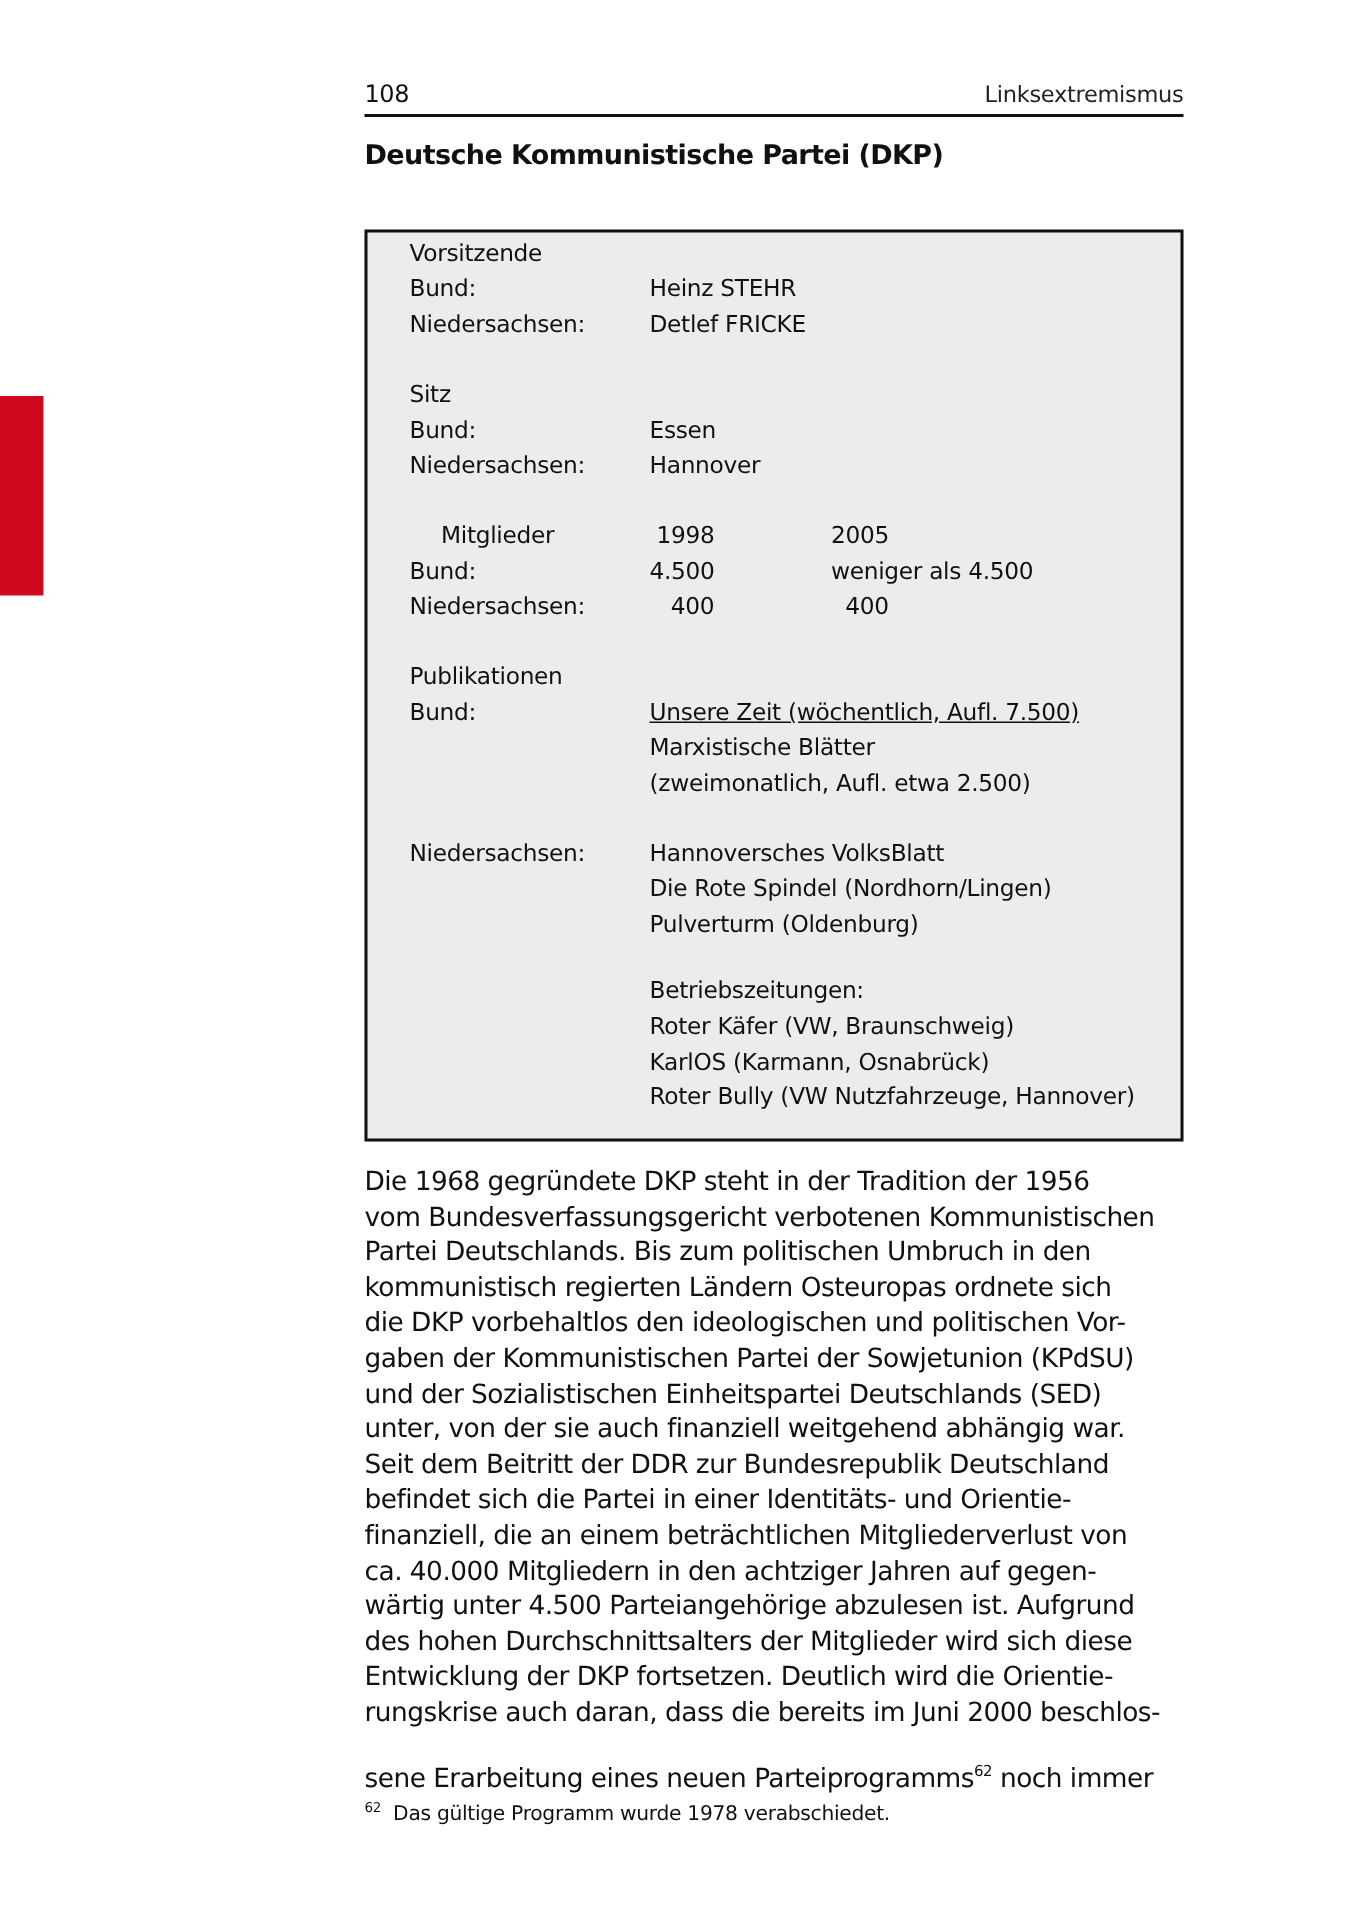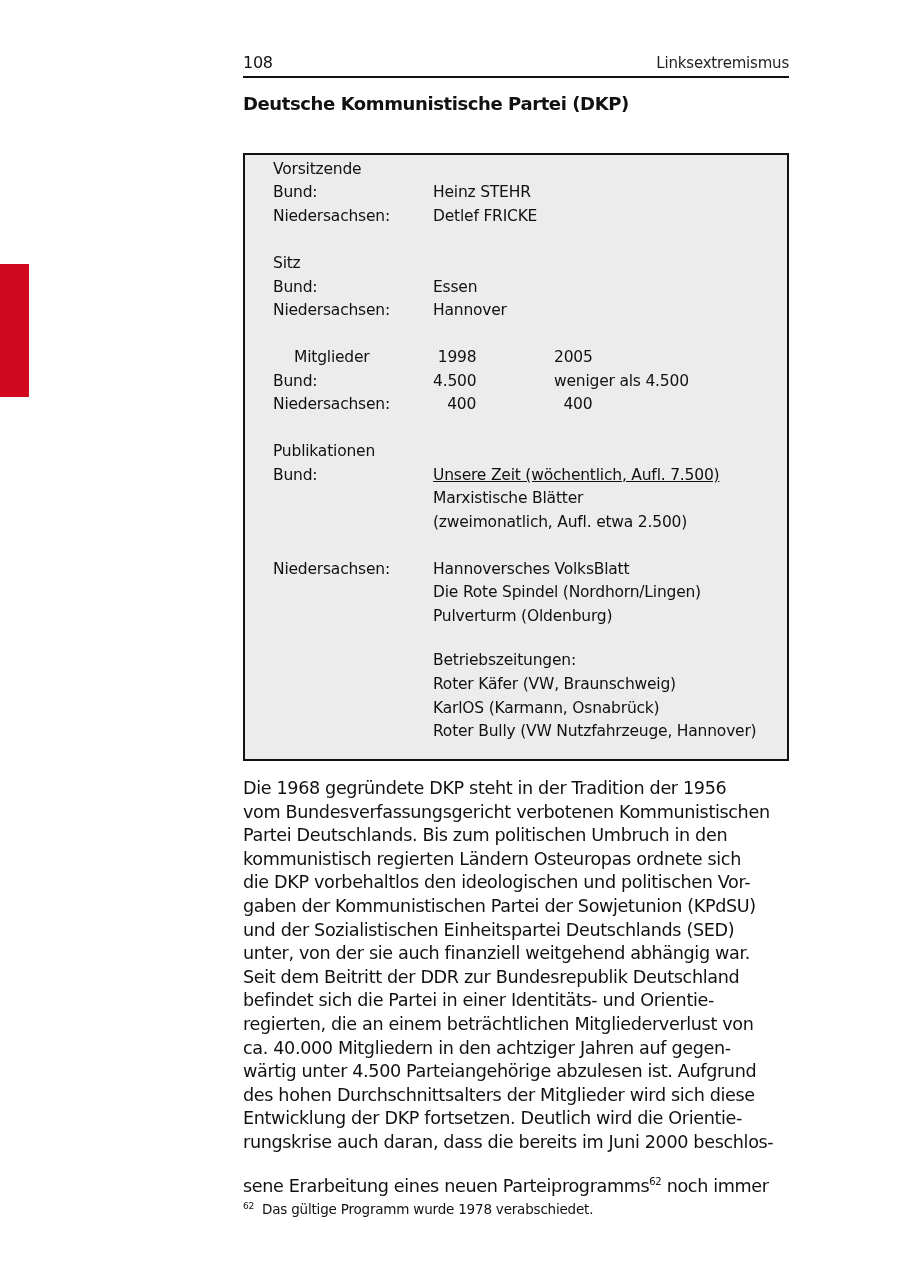--- a/index.html
+++ b/index.html
@@ -161,21 +161,21 @@
     <div class="body-line" style="top: 0px;">Die 1968 gegründete DKP steht in der Tradition der 1956</div>
     <div class="body-line" style="top: 23.6px;">vom Bundesverfassungsgericht verbotenen Kommunistischen</div>
     <div class="body-line" style="top: 47.2px;">Partei Deutschlands. Bis zum politischen Umbruch in den</div>
     <div class="body-line" style="top: 70.8px;">kommunistisch regierten Ländern Osteuropas ordnete sich</div>
     <div class="body-line" style="top: 94.4px;">die DKP vorbehaltlos den ideologischen und politischen Vor-</div>
     <div class="body-line" style="top: 118px;">gaben der Kommunistischen Partei der Sowjetunion (KPdSU)</div>
     <div class="body-line" style="top: 141.6px;">und der Sozialistischen Einheitspartei Deutschlands (SED)</div>
     <div class="body-line" style="top: 165.2px;">unter, von der sie auch finanziell weitgehend abhängig war.</div>
     <div class="body-line" style="top: 188.8px;">Seit dem Beitritt der DDR zur Bundesrepublik Deutschland</div>
     <div class="body-line" style="top: 212.4px;">befindet sich die Partei in einer Identitäts- und Orientie-</div>
-    <div class="body-line" style="top: 236px;">regierten, die an einem beträchtlichen Mitgliederverlust von</div>
+    <div class="body-line" style="top: 236px;">finanziell, die an einem beträchtlichen Mitgliederverlust von</div>
     <div class="body-line" style="top: 259.6px;">ca. 40.000 Mitgliedern in den achtziger Jahren auf gegen-</div>
     <div class="body-line" style="top: 283.2px;">wärtig unter 4.500 Parteiangehörige abzulesen ist. Aufgrund</div>
     <div class="body-line" style="top: 306.8px;">des hohen Durchschnittsalters der Mitglieder wird sich diese</div>
     <div class="body-line" style="top: 330.4px;">Entwicklung der DKP fortsetzen. Deutlich wird die Orientie-</div>
     <div class="body-line" style="top: 354px;">rungskrise auch daran, dass die bereits im Juni 2000 beschlos-</div>
     <div class="body-line" style="top: 398px;"><span>sene Erarbeitung eines neuen Parteiprogramms</span><sup>62</sup><span style="white-space: pre;"> noch immer</span></div>
   </div>
 
 <div class="footnote">
   <span class="fn-mark">62</span><span>Das gültige Programm wurde 1978 verabschiedet.</span>

